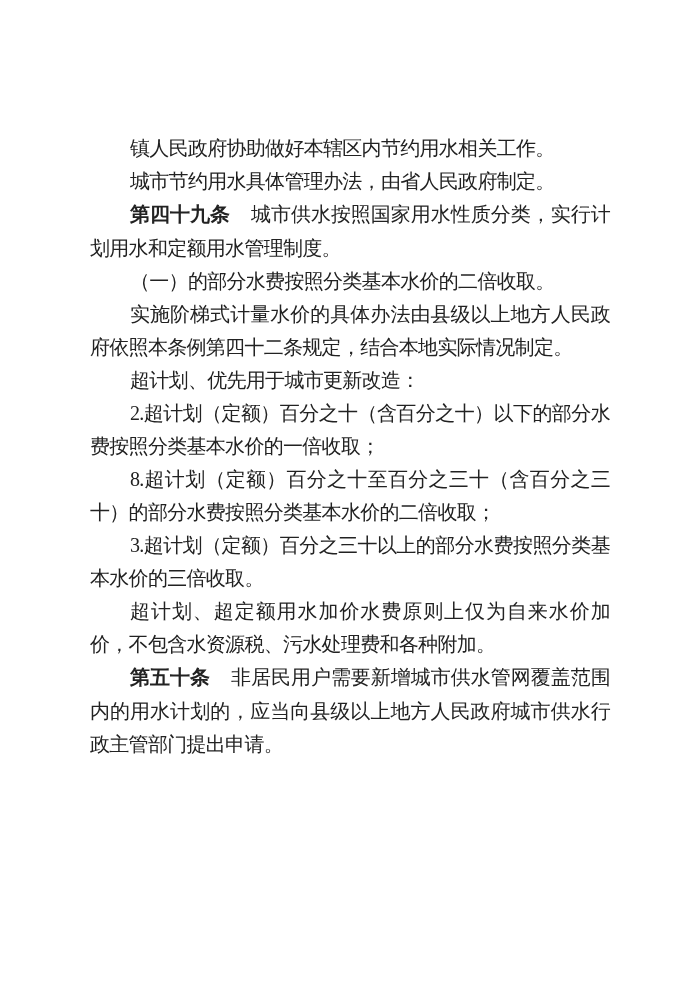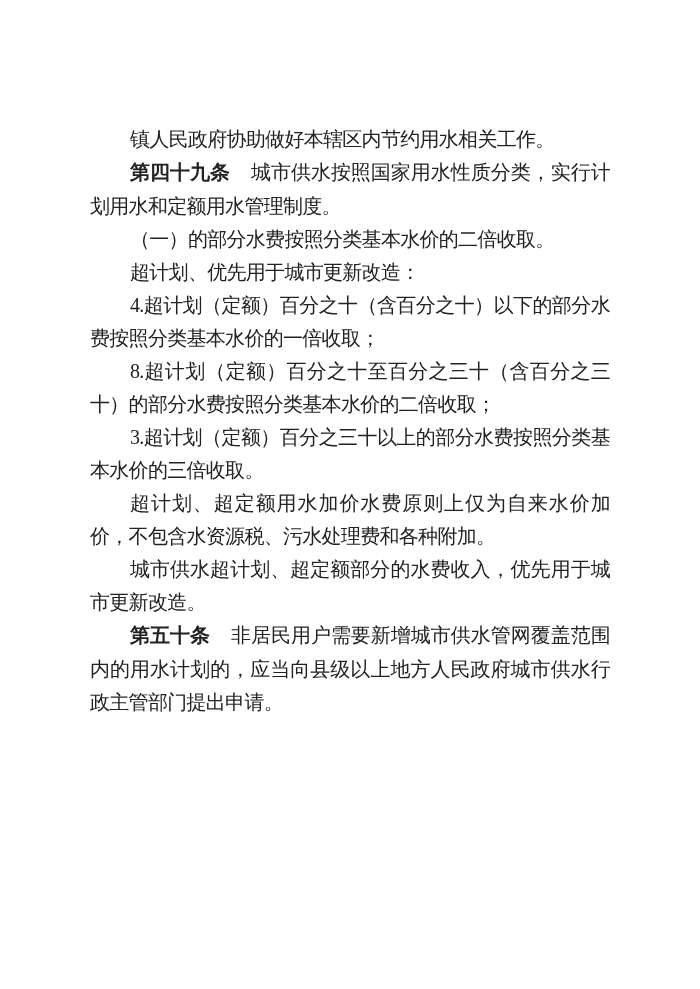--- a/index.html
+++ b/index.html
@@ -14,21 +14,21 @@
   }
   .page {
     position: relative;
     width: 700px;
     height: 989px;
     background: #ffffff;
   }
   .body-text {
     position: absolute;
     left: 90px;
-    top: 123px;
+    top: 132px;
     width: 520px;
     font-family: "Liberation Serif", "DejaVu Serif", serif;
     font-size: 20px;
     line-height: 33px;
     letter-spacing: -0.7px;
     color: #222222;
     text-align: justify;
     text-align-last: left;
     word-break: break-all;
   }
@@ -45,52 +45,55 @@
 </style>
 </head>
 <body style="background: rgb(255, 255, 255);">
 
 <div class="page">
   <div class="body-text" id="paragraph-container" style="color: rgb(34, 34, 34);">
   <p class="para">
     <span>镇人民政府协助做好本辖区内节约用水相关工作。</span>
   </p>
 
+  <p class="para">
+    <span>城市节约用水具体管理办法，由省人民政府制定。</span>
+  </p>
 
   <p class="para">
     <span class="term">第四十九条</span><span>城市供水按照国家用水性质分类，实行计划用水和定额用水管理制度。</span>
   </p>
 
   <p class="para">
     <span>（一）的部分水费按照分类基本水价的二倍收取。</span>
   </p>
 
+  <p class="para">
+    <span>实施阶梯式计量水价的具体办法由县级以上地方人民政府依照本条例第四十二条规定，结合本地实际情况制定。</span>
+  </p>
 
 
   <p class="para">
     <span>超计划、优先用于城市更新改造：</span>
   </p>
 
   <p class="para">
-    <span>4.超计划（定额）百分之十（含百分之十）以下的部分水费按照分类基本水价的一倍收取；</span>
+    <span>2.超计划（定额）百分之十（含百分之十）以下的部分水费按照分类基本水价的一倍收取；</span>
   </p>
 
   <p class="para">
     <span>8.超计划（定额）百分之十至百分之三十（含百分之三十）的部分水费按照分类基本水价的二倍收取；</span>
   </p>
 
   <p class="para">
     <span>3.超计划（定额）百分之三十以上的部分水费按照分类基本水价的三倍收取。</span>
   </p>
 
   <p class="para">
     <span>超计划、超定额用水加价水费原则上仅为自来水价加价，不包含水资源税、污水处理费和各种附加。</span>
   </p>
 
-  <p class="para">
-    <span>城市供水超计划、超定额部分的水费收入，优先用于城市更新改造。</span>
-  </p>
 
   <p class="para">
     <span class="term">第五十条</span><span>非居民用户需要新增城市供水管网覆盖范围内的用水计划的，应当向县级以上地方人民政府城市供水行政主管部门提出申请。</span>
   </p>
 </div>
 </div>
 
 </body></html>

